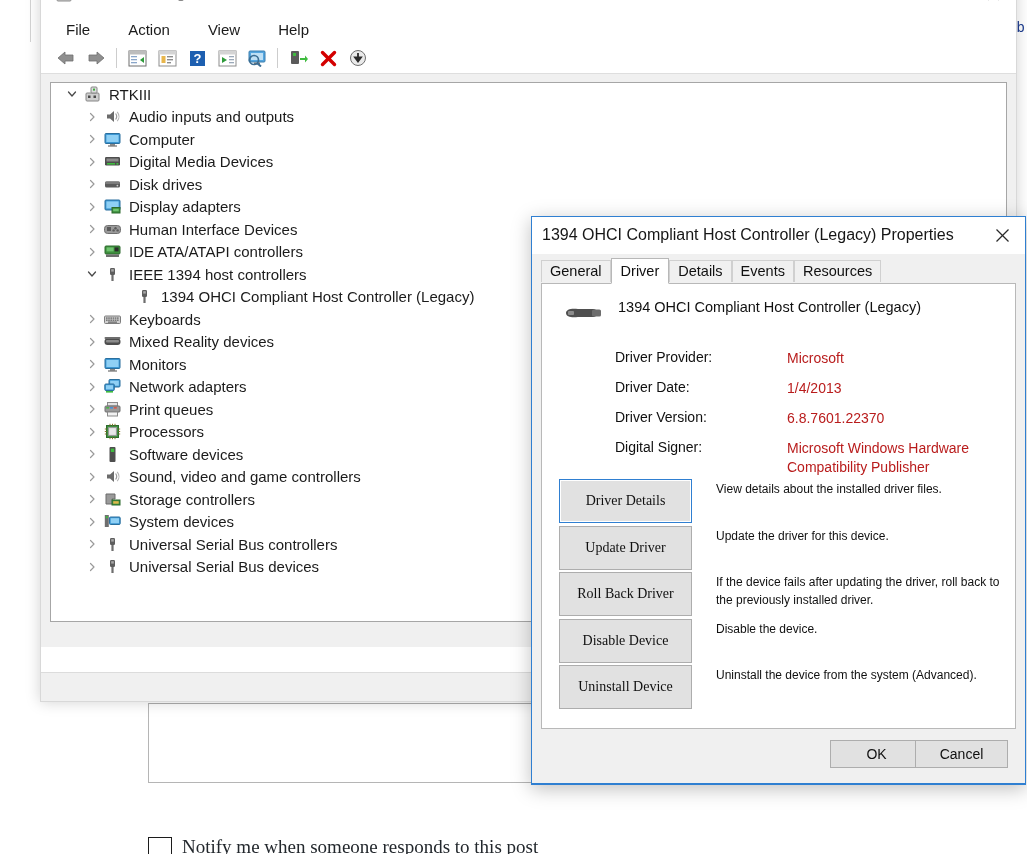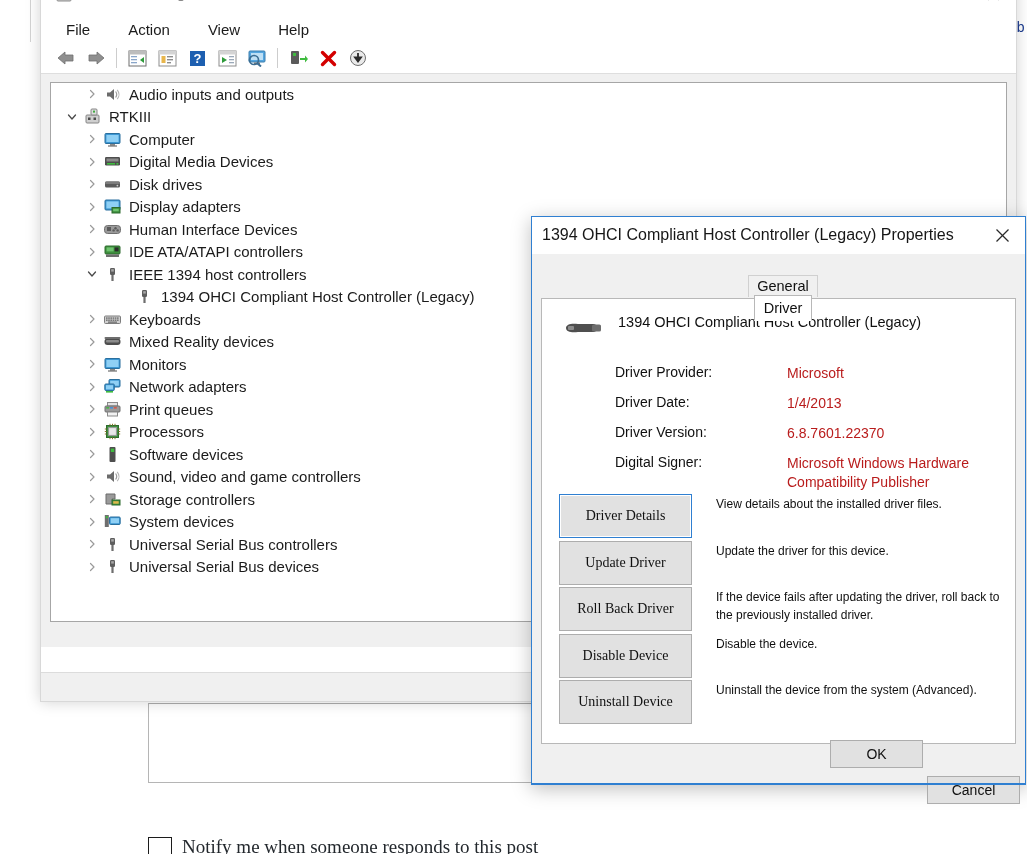--- a/index.html
+++ b/index.html
@@ -106,21 +106,21 @@
   }
   .pd-titlebar{position:relative;height:37px;background:#ffffff;}
   .pd-title{
     position:absolute;left:10px;top:9px;font-size:16px;color:#161616;white-space:nowrap;
   }
   .pd-close{
     position:absolute;right:0;top:0;width:45px;height:37px;
     display:flex;align-items:center;justify-content:center;
   }
   .pd-tabstrip{
-    position:relative;height:25px;margin-left:9px;margin-top:19px;display:flex;align-items:center;flex-direction:column;
+    position:relative;height:25px;margin-left:9px;margin-top:4px;display:flex;align-items:flex-start;
   }
   .pd-tab{
     height:21px;line-height:21px;padding:0 8px;font-size:14.5px;color:#101010;
     background:#f0f0f0;border:1px solid #d0d0d0;border-bottom:none;margin-right:0px;
     position:relative;top:2px;
   }
   .pd-tab.active{
     background:#ffffff;border:1px solid #b8b8b8;border-bottom:1px solid #ffffff;
     height:24px;line-height:24px;top:0;z-index:3;padding:0 9px;
   }
@@ -151,21 +151,21 @@
   .pd-desc{
     position:absolute;left:157px;top:1px;width:295px;font-size:12px;color:#101010;line-height:18px;
   }
 
   .pd-footer{position:absolute;left:0;bottom:0;width:100%;height:72px;}
   .pd-okbtn{
     position:absolute;top:28px;width:93px;height:28px;background:#e1e1e1;border:1px solid #adadad;
     font-size:14px;color:#101010;display:flex;align-items:center;justify-content:center;box-sizing:border-box;
   }
   .pd-ok{right:102px;}
-  .pd-cancel{right:5px;margin-top:36px;}
+  .pd-cancel{right:17px;}
   .pd-bottomline{position:absolute;left:0;bottom:-1px;width:100%;height:2px;background:#2f7fd1;}
 </style>
 </head>
 <body>
 
 <div id="bg-page">
   <div class="bg-bookmark-bar">
     <div class="bg-bm-tab">pps</div>
     <div class="bg-bm-divider"></div>
   </div>
@@ -293,51 +293,51 @@
     <div class="tb-btn">
       <svg width="18" height="18" viewBox="0 0 18 18">
           <circle cx="9" cy="9" r="7.5" fill="#eaeaea" stroke="#6f6f6f"></circle>
           <path d="M9 4 L9 10 M6 8.5 L9 12.5 L12 8.5 Z" stroke="#2a2a2a" stroke-width="1.8" fill="#2a2a2a"></path>
         </svg>
     </div>
   </div>
 
   <div class="dm-body">
     <div class="dm-tree" id="tree-container">
-        <div class="tree-row lvl1">
-          <span class="tree-chev">
-            <svg width="10" height="10" viewBox="0 0 10 10">
-              <path d="M3.5 1.5 L7 5 L3.5 8.5" fill="none" stroke="#9a9a9a" stroke-width="1.2" stroke-linecap="round" stroke-linejoin="round"></path>
-            </svg>
-          </span>
-          <span class="tree-ico">
-            <svg width="17" height="17" viewBox="0 0 17 17">
-              <path d="M3 6.5 L6 6.5 L10 3 L10 14 L6 10.5 L3 10.5 Z" fill="#6b6b6b"></path>
-              <path d="M11.6 5.5 A5 5 0 0 1 11.6 11.5" stroke="#9a9a9a" stroke-width="1.2" fill="none"></path>
-              <path d="M13.2 3.8 A7.3 7.3 0 0 1 13.2 13.2" stroke="#b6b6b6" stroke-width="1.2" fill="none"></path>
-            </svg>
-          </span>
-          <span class="tree-label">Audio inputs and outputs</span>
-        </div>
         <div class="tree-row lvl0">
           <span class="tree-chev">
             <svg width="10" height="10" viewBox="0 0 10 10">
               <path d="M1.5 3 L5 7 L8.5 3" fill="none" stroke="#4a4a4a" stroke-width="1.3" stroke-linecap="round" stroke-linejoin="round"></path>
             </svg>
           </span>
           <span class="tree-ico">
             <svg width="17" height="17" viewBox="0 0 17 17">
               <rect x="2" y="7" width="13" height="8" rx="1" fill="#cfcfcf" stroke="#868686"></rect>
               <rect x="4" y="9.5" width="2.5" height="2.5" fill="#4a4a4a"></rect>
               <rect x="9.5" y="9.5" width="2.5" height="2.5" fill="#4a4a4a"></rect>
               <rect x="7" y="1" width="6" height="6" rx="1" fill="#dcdcdc" stroke="#868686"></rect>
               <rect x="9" y="2.6" width="2" height="2" fill="#3faa3f"></rect>
             </svg>
           </span>
           <span class="tree-label">RTKIII</span>
+        </div>
+        <div class="tree-row lvl1">
+          <span class="tree-chev">
+            <svg width="10" height="10" viewBox="0 0 10 10">
+              <path d="M3.5 1.5 L7 5 L3.5 8.5" fill="none" stroke="#9a9a9a" stroke-width="1.2" stroke-linecap="round" stroke-linejoin="round"></path>
+            </svg>
+          </span>
+          <span class="tree-ico">
+            <svg width="17" height="17" viewBox="0 0 17 17">
+              <path d="M3 6.5 L6 6.5 L10 3 L10 14 L6 10.5 L3 10.5 Z" fill="#6b6b6b"></path>
+              <path d="M11.6 5.5 A5 5 0 0 1 11.6 11.5" stroke="#9a9a9a" stroke-width="1.2" fill="none"></path>
+              <path d="M13.2 3.8 A7.3 7.3 0 0 1 13.2 13.2" stroke="#b6b6b6" stroke-width="1.2" fill="none"></path>
+            </svg>
+          </span>
+          <span class="tree-label">Audio inputs and outputs</span>
         </div>
         <div class="tree-row lvl1">
           <span class="tree-chev">
             <svg width="10" height="10" viewBox="0 0 10 10">
               <path d="M3.5 1.5 L7 5 L3.5 8.5" fill="none" stroke="#9a9a9a" stroke-width="1.2" stroke-linecap="round" stroke-linejoin="round"></path>
             </svg>
           </span>
           <span class="tree-ico">
             <svg width="17" height="17" viewBox="0 0 17 17">
               <rect x="1" y="2.5" width="15" height="10" rx="1" fill="#3c97d3" stroke="#2a6f9e"></rect>

